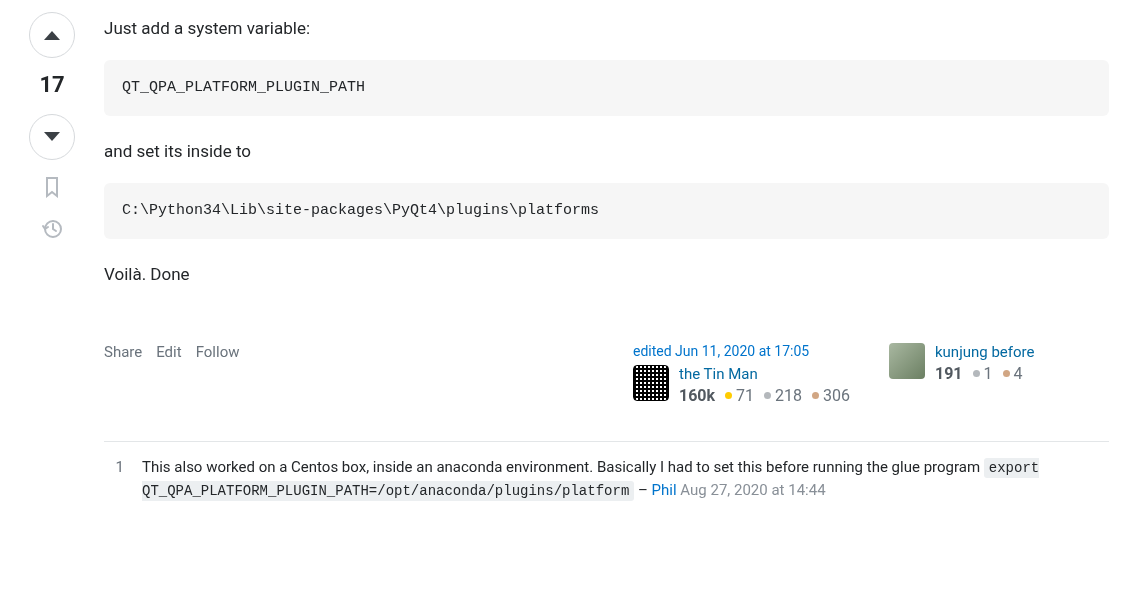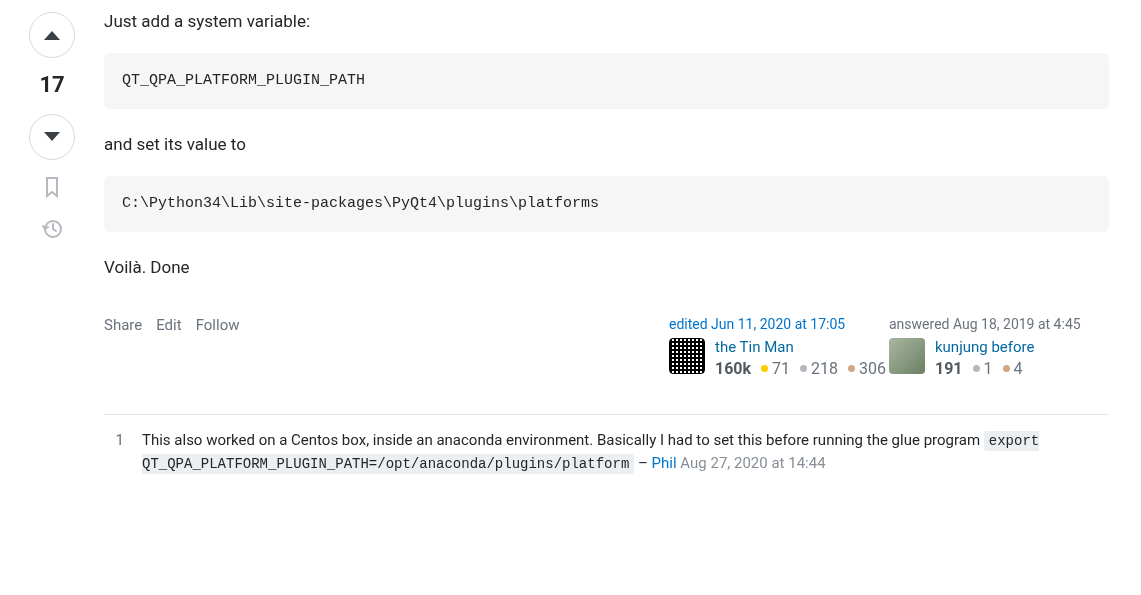--- a/index.html
+++ b/index.html
@@ -44,21 +44,21 @@
   .vote-icon {
     color: #b5bac0;
     padding-top: 4px;
   }
   .answer-body { flex: 1 1 auto; min-width: 0; }
   .prose {
     font-size: 17px;
     line-height: 1.6;
     color: #232629;
   }
-  .prose p { margin: 0 0 18px 0; }
+  .prose p { margin: 7px 0 18px 0; }
   pre.codeblock {
     background: #f6f6f6;
     border-radius: 6px;
     padding: 16px 18px;
     margin: 0 0 22px 0;
     font-family: ui-monospace, SFMono-Regular, Consolas, "Liberation Mono", monospace;
     font-size: 15px;
     color: #232629;
     white-space: pre;
     overflow-x: auto;
@@ -67,27 +67,27 @@
     background: #eceff1;
     border-radius: 3px;
     padding: 2px 5px;
     font-family: ui-monospace, SFMono-Regular, Consolas, "Liberation Mono", monospace;
     font-size: 14px;
   }
   .post-menu-row {
     display: flex;
     justify-content: space-between;
     align-items: flex-start;
-    margin-top: 34px;
+    margin-top: 54px;
     gap: 24px;
     flex-wrap: wrap;
   }
   .post-menu { display: flex; gap: 14px; color: #6a737c; font-size: 15px; }
   .post-menu span { cursor: pointer; }
-  .sig-block { display: flex; flex-wrap: wrap; }
+  .sig-block { display: flex; gap: 36px; flex-wrap: wrap; }
   .usercard {
     width: 220px;
     padding: 0;
     font-size: 14px;
     color: #6a737c;
   }
   .usercard .action {
     margin-bottom: 6px;
   }
   .usercard .action a { color: #0074cc; text-decoration: none; }
@@ -173,21 +173,21 @@
           <path d="M12 6 V11 L15 13" fill="none" stroke="#b5bac0" stroke-width="2" stroke-linecap="round"></path>
           <path d="M2 8 L4 11 L7 9" fill="none" stroke="#b5bac0" stroke-width="2" stroke-linecap="round" stroke-linejoin="round"></path>
         </svg>
     </div>
   </div>
 
   <div class="answer-body">
     <div class="prose">
       <p>Just add a system variable:</p>
       <pre class="codeblock">QT_QPA_PLATFORM_PLUGIN_PATH</pre>
-      <p>and set its value to</p>
+      <p>and set its inside to</p>
       <pre class="codeblock">C:\Python34\Lib\site-packages\PyQt4\plugins\platforms</pre>
       <p>Voilà. Done</p>
     </div>
 
     <div class="post-menu-row">
       <div class="post-menu">
         <span>Share</span>
         <span>Edit</span>
         <span>Follow</span>
       </div>
@@ -214,23 +214,20 @@
                 <span class="badge-dot">
                     <span class="dot bronze"></span>
                     <span>306</span>
                   </span>
               </div>
             </div>
           </div>
         </div>
 
         <div class="usercard">
-          <div class="action">
-            <span>answered </span><span>Aug 18, 2019 at 4:45</span>
-          </div>
           <div class="uc-row">
             <div class="uc-avatar photo"></div>
             <div class="uc-details">
               <a class="uc-name">kunjung before</a>
               <div class="uc-stats">
                 <span class="rep">191</span>
                 <span class="badge-dot">
                     <span class="dot silver"></span>
                     <span>1</span>
                   </span>

